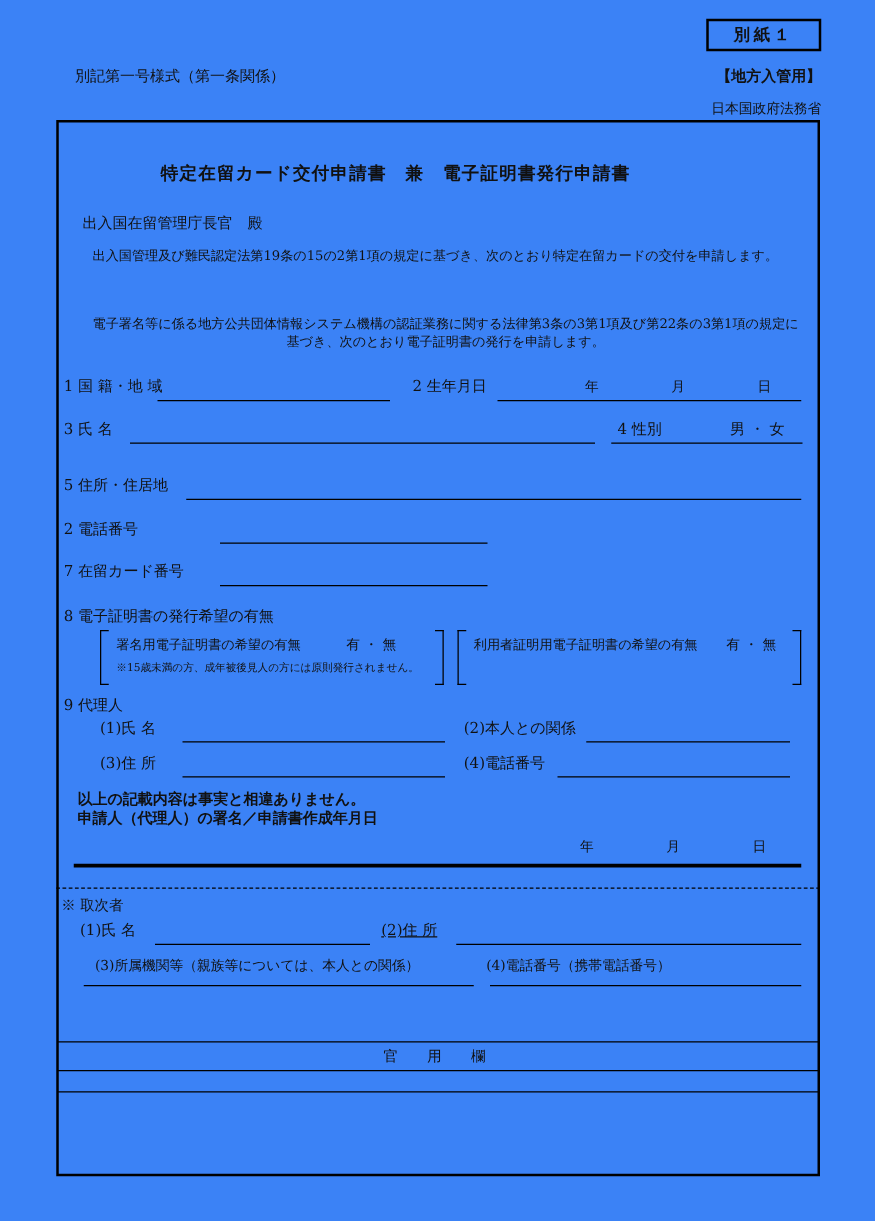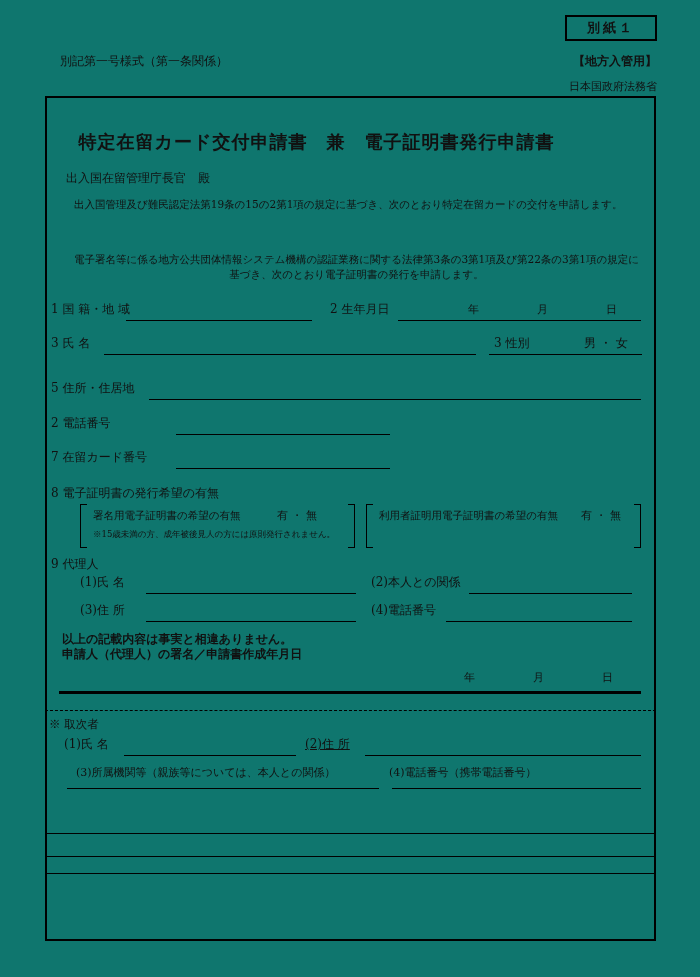--- a/index.html
+++ b/index.html
@@ -1,20 +1,20 @@
 <!DOCTYPE html>
 <html><head>
 <meta charset="utf-8">
 <style>
   * { margin:0; padding:0; box-sizing:border-box; }
   html,body { background:#ffffff; }
   .page {
     position:relative;
     width:700px; height:977px;
-    background:#0f766e;
+    background:#3b82f6;
     color:#111;
     font-family:"DejaVu Serif","Liberation Serif",serif;
     overflow:hidden;
   }
   .abs { position:absolute; white-space:nowrap; }
   .gothic { font-family:"DejaVu Sans","Liberation Sans",sans-serif; font-weight:bold; }
   .line { position:absolute; border-top:1px solid #000; height:0; }
   .thickline { position:absolute; background:#000; height:3px; }
   .dashline { position:absolute; border-top:1px dashed #000; height:0; }
   .mainbox { position:absolute; border:2px solid #000; background:transparent; }
@@ -38,42 +38,42 @@
   </div>
 
   <div class="abs fs12" style="left:60px; top:53px;">別記第一号様式（第一条関係）</div>
 
   <div class="abs gothic fs12" style="right:43px; top:53px;">【地方入管用】</div>
 
   <div class="abs fs11" style="right:43px; top:79px;">日本国政府法務省</div>
 
   <div class="mainbox" style="left:45px; top:96px; width:611px; height:845px;"></div>
 
-  <div class="abs gothic center" style="left:45px; top:130px; width:543px; font-size:18px; letter-spacing:1px;">特定在留カード交付申請書　兼　電子証明書発行申請書</div>
+  <div class="abs gothic center" style="left:45px; top:130px; width:543px; font-size:14px; letter-spacing:1px;">特定在留カード交付申請書　兼　電子証明書発行申請書</div>
 
   <div class="abs fs12" style="left:66px; top:170px;">出入国在留管理庁長官　殿</div>
 
   <div class="abs fs105" style="left:74px; top:198px;">出入国管理及び難民認定法第19条の15の2第1項の規定に基づき、次のとおり特定在留カードの交付を申請します。</div>
 
 
   <div class="abs fs105" style="left:74px; top:252px; width:565px; white-space:normal; line-height:1.45;">電子署名等に係る地方公共団体情報システム機構の認証業務に関する法律第3条の3第1項及び第22条の3第1項の規定に基づき、次のとおり電子証明書の発行を申請します。</div>
 
   <div class="abs fs12" style="left:51px; top:301px;">1 国 籍・地 域</div>
   <div class="line" style="left:126px; top:320px; width:186px;"></div>
 
   <div class="abs fs12" style="left:330px; top:301px;">2 生年月日</div>
   <div class="abs fs11" style="left:468px; top:302px;">年</div>
   <div class="abs fs11" style="left:537px; top:302px;">月</div>
   <div class="abs fs11" style="left:606px; top:302px;">日</div>
   <div class="line" style="left:398px; top:320px; width:243px;"></div>
 
   <div class="abs fs12" style="left:51px; top:335px;">3 氏  名</div>
   <div class="line" style="left:104px; top:354px; width:372px;"></div>
 
-  <div class="abs fs12" style="left:494px; top:335px;">3 性別</div>
+  <div class="abs fs12" style="left:494px; top:335px;">4 性別</div>
   <div class="abs fs12" style="left:584px; top:335px;">男 ・ 女</div>
   <div class="line" style="left:489px; top:354px; width:153px;"></div>
 
   <div class="abs fs12" style="left:51px; top:380px;">5 住所・住居地</div>
   <div class="line" style="left:149px; top:399px; width:492px;"></div>
 
   <div class="abs fs12" style="left:51px; top:415px;">2 電話番号</div>
   <div class="line" style="left:176px; top:434px; width:214px;"></div>
 
   <div class="abs fs12" style="left:51px; top:449px;">7 在留カード番号</div>
@@ -125,16 +125,17 @@
   <div class="abs fs12" style="left:305px; top:736px;text-decoration:underline;">(2)住  所</div>
   <div class="line" style="left:365px; top:755px; width:276px;"></div>
 
   <div class="abs fs11" style="left:76px; top:765px;text-align:right;">(3)所属機関等（親族等については、本人との関係）</div>
   <div class="line" style="left:67px; top:788px; width:312px;"></div>
 
   <div class="abs fs11" style="left:389px; top:765px;">(4)電話番号（携帯電話番号）</div>
   <div class="line" style="left:392px; top:788px; width:249px;"></div>
 
   <div class="line" style="left:46px; top:833px; width:609px;"></div>
+  <div class="abs center" style="left:45px; top:838px; width:611px; font-size:11.5px; letter-spacing:6px;">官　用　欄</div>
   <div class="line" style="left:46px; top:856px; width:609px;"></div>
   <div class="line" style="left:46px; top:873px; width:609px;"></div>
 
 </div>
 
 </body></html>

